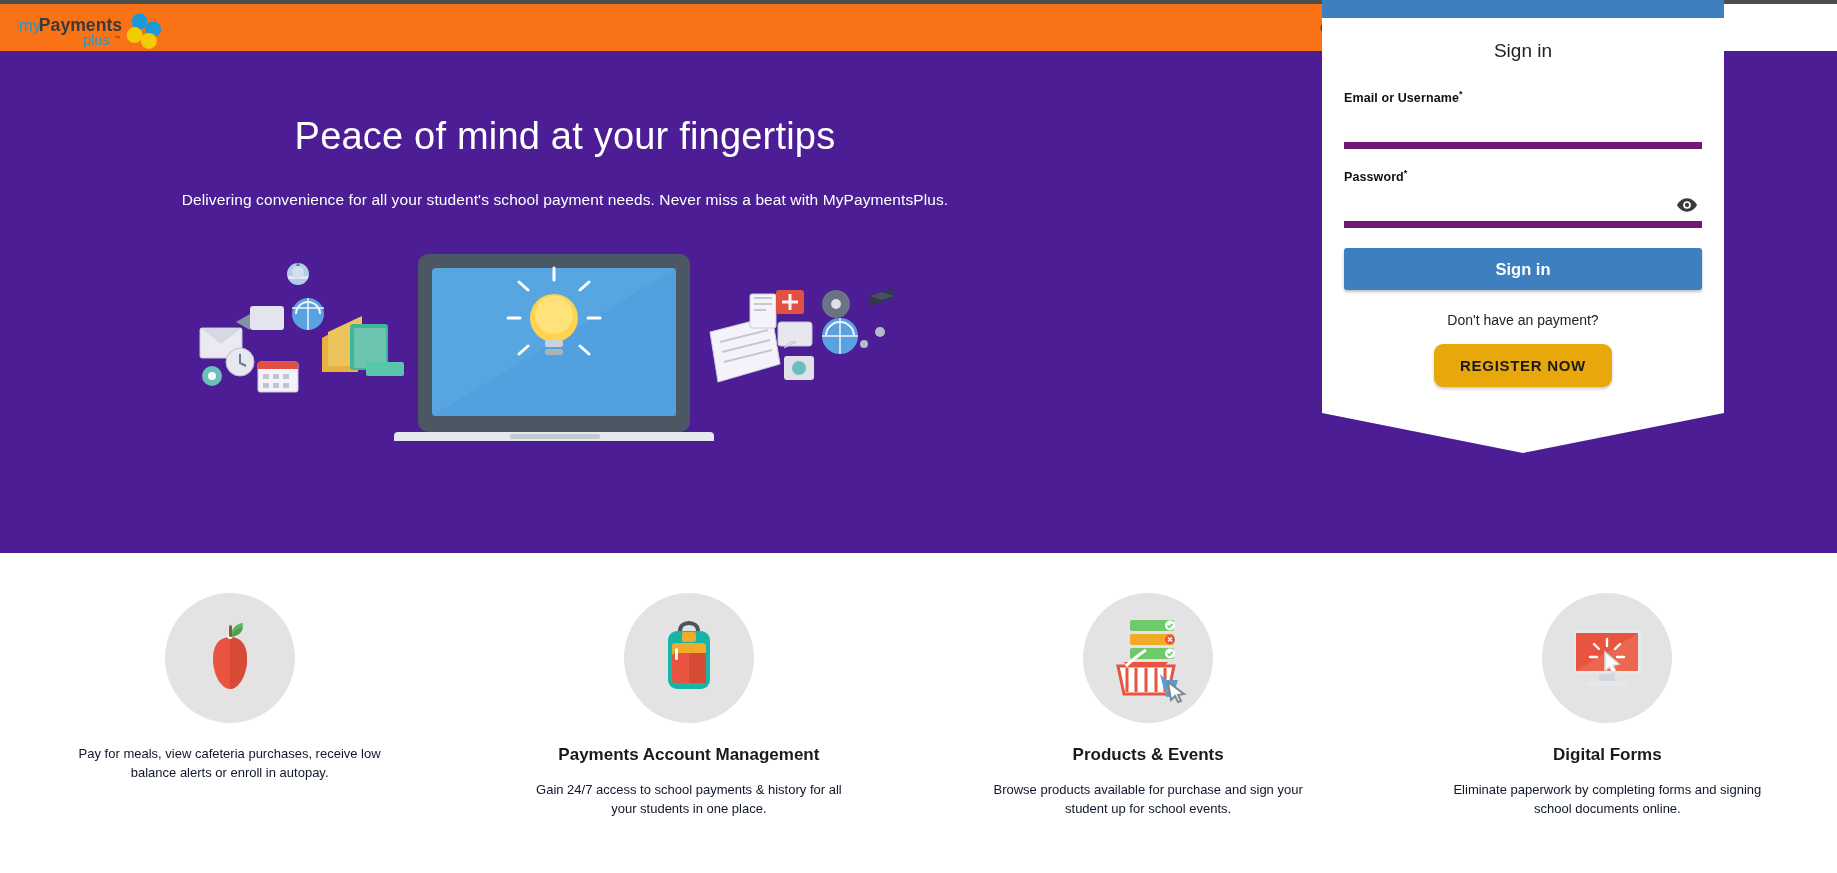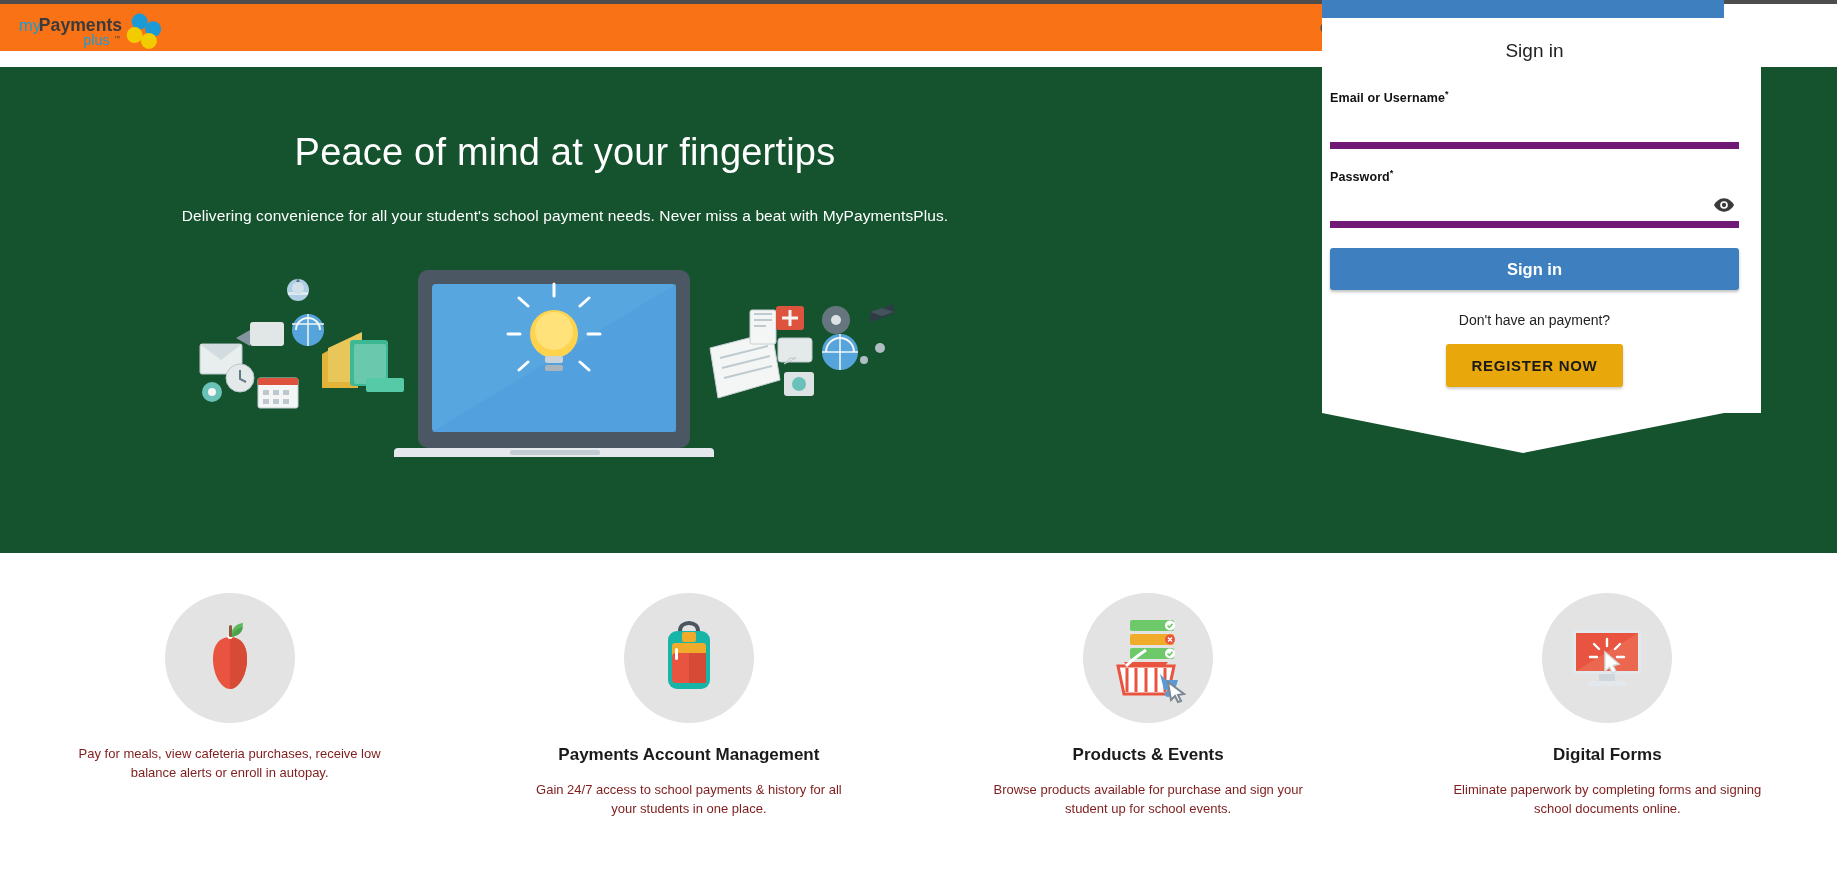--- a/index.html
+++ b/index.html
@@ -29,38 +29,38 @@
     text-decoration:none; white-space:nowrap;
   }
   .social-block {
     background:#4a90d9; display:flex; align-items:center; gap:26px; padding:0 24px;
   }
   .social-icon { width:22px; height:22px; display:block; cursor:pointer; }
 
   
   .hero {
     position:absolute; top:51px; left:0; width:1837px; height:502px;
-    background:#14532d; overflow:hidden;margin-top:16px;
+    background:#4c1d95; overflow:hidden;
   }
   .hero-inner { position:absolute; left:0; top:0; width:1130px; height:502px; }
   .hero-title {
     position:absolute; top:64px; left:0; width:1130px; text-align:center;
     color:#ffffff; font-size:38px; font-weight:400; letter-spacing:.2px;
   }
   .hero-sub {
     position:absolute; top:140px; left:0; width:1130px; text-align:center;
     color:#ffffff; font-size:15.5px; font-weight:400; letter-spacing:.1px;
   }
   .hero-art { position:absolute; top:185px; left:180px; width:720px; height:205px; }
 
   
   .signin-wrap { position:absolute; top:0px; left:1322px; width:402px; }
   .card-topbar { width:402px; height:18px; background:#3d7fbf; }
   .card {
-    width:439px; background:#ffffff; padding:22px 22px 26px 8px;
+    width:402px; background:#ffffff; padding:22px 22px 26px 22px;
     position:relative;
   }
   .card-title { text-align:center; font-size:19px; color:#222; font-weight:400; margin-bottom:22px; }
 
   .field { border-bottom:7px solid #701a75; padding:4px 0 10px 0; position:relative; }
   .field + .field { margin-top:14px; }
   .field-label { font-size:12.5px; color:#111; font-weight:700; letter-spacing:.1px; }
   .req { color:#111; font-size:12.5px; vertical-align:super; font-size:9px; }
   .field-input {
     display:block; width:100%; border:0; outline:0; background:transparent;
@@ -80,41 +80,41 @@
     display:block; width:100%; margin-top:20px; height:42px;
     background:#3d7fbf; color:#fff; border:0; border-radius:3px;
     font-family:"Liberation Sans", sans-serif;
     font-size:16.5px; font-weight:700; cursor:pointer;
     box-shadow:0 2px 3px rgba(0,0,0,.25);
   }
   .no-account { text-align:center; margin-top:22px; font-size:14px; color:#222; }
   .register-row { text-align:center; margin-top:16px; }
   .register-btn {
     display:inline-block; background:#e8a80c; color:#1a1a1a; border:0;
-    padding:13px 26px; border-radius:3px; cursor:pointer;
+    padding:13px 26px; border-radius:9px; cursor:pointer;
     font-family:"Liberation Sans", sans-serif;
     font-size:15px; font-weight:700; letter-spacing:.7px;
     box-shadow:0 2px 3px rgba(0,0,0,.2);
   }
   .card-notch { width:402px; height:40px; display:block; }
 
   
   .features {
     position:absolute; top:553px; left:0; width:1837px; height:320px;
     background:#ffffff; display:flex;
   }
   .feature { flex:1 1 0; text-align:center; padding-top:40px; }
   .feature-iconwrap {
     width:130px; height:130px; border-radius:50%; background:#e3e3e3;
     margin:0 auto 22px auto; display:flex; align-items:center; justify-content:center;
     position:relative;
   }
   .feature-title { font-size:17px; font-weight:700; color:#1a1a1a; margin-bottom:16px; }
   .feature-desc {
-    font-size:13px; color:#7f1d1d; line-height:1.45; max-width:320px; margin:16px auto;
+    font-size:13px; color:#0f172a; line-height:1.45; max-width:320px; margin:16px auto;
   }
 </style>
 </head>
 <body>
 
 <div class="page">
 
   <div class="topstrip"></div>
 
   <div class="header">

